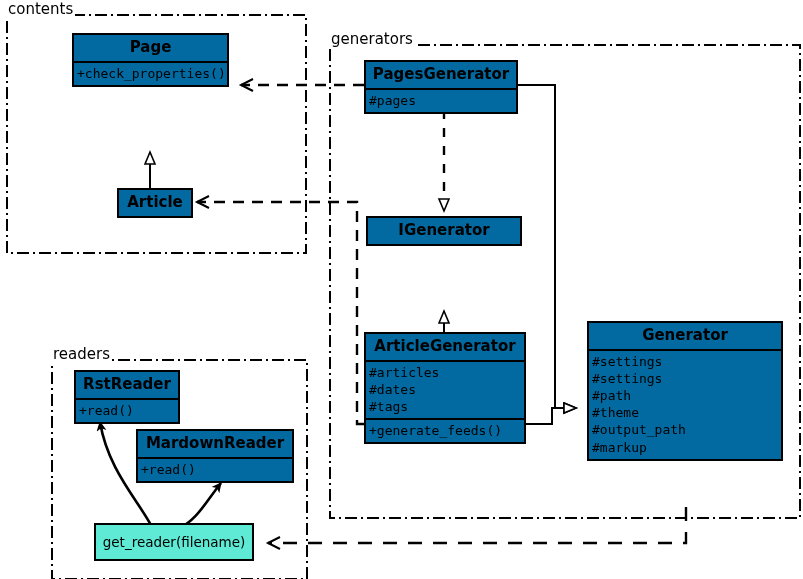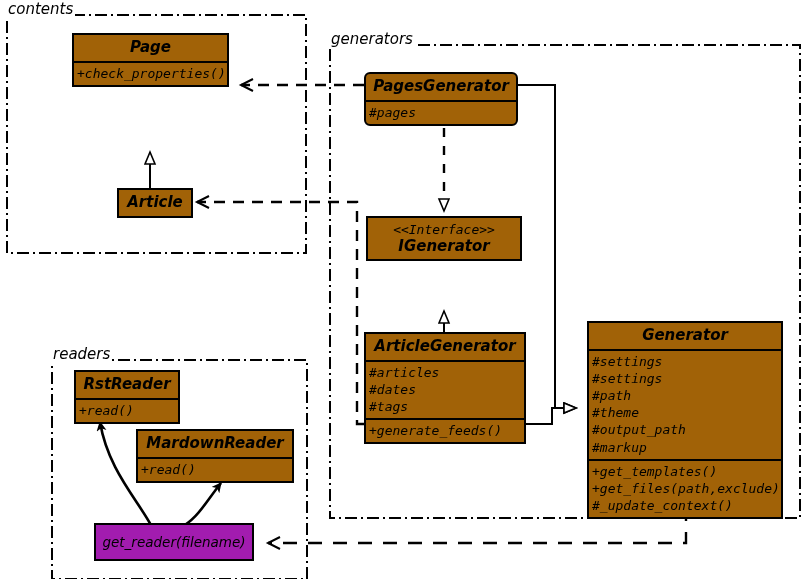--- a/index.html
+++ b/index.html
@@ -7,21 +7,20 @@
     padding: 0;
     background: #ffffff;
   }
   #canvas {
     position: relative;
     width: 803px;
     height: 579px;
     background: #ffffff;
     font-family: "DejaVu Sans", sans-serif;
     overflow: hidden;
-    font-style: italic;
   }
   svg.layer {
     position: absolute;
     left: 0;
     top: 0;
     width: 803px;
     height: 579px;
     pointer-events: none;
   }
   
@@ -32,21 +31,21 @@
     color: #000;
     background: #fff;
     padding: 0 2px;
     white-space: nowrap;
   }
   
   .cls {
     position: absolute;
     box-sizing: border-box;
     border: 2px solid #000;
-    background: #a16207;
+    background: #0369a1;
     z-index: 5;
   }
   .cls .name {
     text-align: center;
     font-weight: bold;
     font-size: 15px;
     font-family: "DejaVu Sans", sans-serif;
     padding: 4px 4px 5px 4px;
     line-height: 1.12;
     color: #000;
@@ -68,21 +67,21 @@
     line-height: 1.32;
     color: #000;
     white-space: nowrap;
   }
   .cls .comp div { white-space: nowrap; }
   
   .fnbox {
     position: absolute;
     box-sizing: border-box;
     border: 2px solid #000;
-    background: #a21caf;
+    background: #5eead4;
     z-index: 5;
     display: flex;
     align-items: center;
     justify-content: center;
     font-family: "DejaVu Sans", sans-serif;
     font-size: 13.5px;
     color: #000;
   }
 </style>
 </head>
@@ -136,30 +135,29 @@
     <div class="name">Page</div>
     <div class="comp sep">
       <div>+check_properties()</div>
     </div>
   </div>
 
   <div class="cls" style="left:117px; top:188px; width:76px;">
     <div class="name">Article</div>
   </div>
 
-  <div class="cls" style="left:364px; top:72px; width:154px;border-radius:6px;">
+  <div class="cls" style="left:364px; top:60px; width:154px;">
     <div class="name">PagesGenerator</div>
     <div class="comp sep">
       <div>#pages</div>
     </div>
   </div>
 
   <div class="cls" style="left:366px; top:216px; width:156px;">
     <div class="name">
-      <span class="stereo">&lt;&lt;Interface&gt;&gt;</span>
       <span>IGenerator</span>
     </div>
   </div>
 
   <div class="cls" style="left:364px; top:332px; width:162px;">
     <div class="name">ArticleGenerator</div>
     <div class="comp sep">
       <div>#articles</div>
       <div>#dates</div>
       <div>#tags</div>
@@ -172,25 +170,20 @@
   <div class="cls" style="left:587px; top:321px; width:196px;">
     <div class="name">Generator</div>
     <div class="comp sep">
       <div>#settings</div>
       <div>#settings</div>
       <div>#path</div>
       <div>#theme</div>
       <div>#output_path</div>
       <div>#markup</div>
     </div>
-    <div class="comp sep">
-      <div>+get_templates()</div>
-      <div>+get_files(path,exclude)</div>
-      <div>#_update_context()</div>
-    </div>
   </div>
 
   <div class="cls" style="left:74px; top:370px; width:106px;">
     <div class="name">RstReader</div>
     <div class="comp sep">
       <div>+read()</div>
     </div>
   </div>
 
   <div class="cls" style="left:136px; top:429px; width:158px;">

